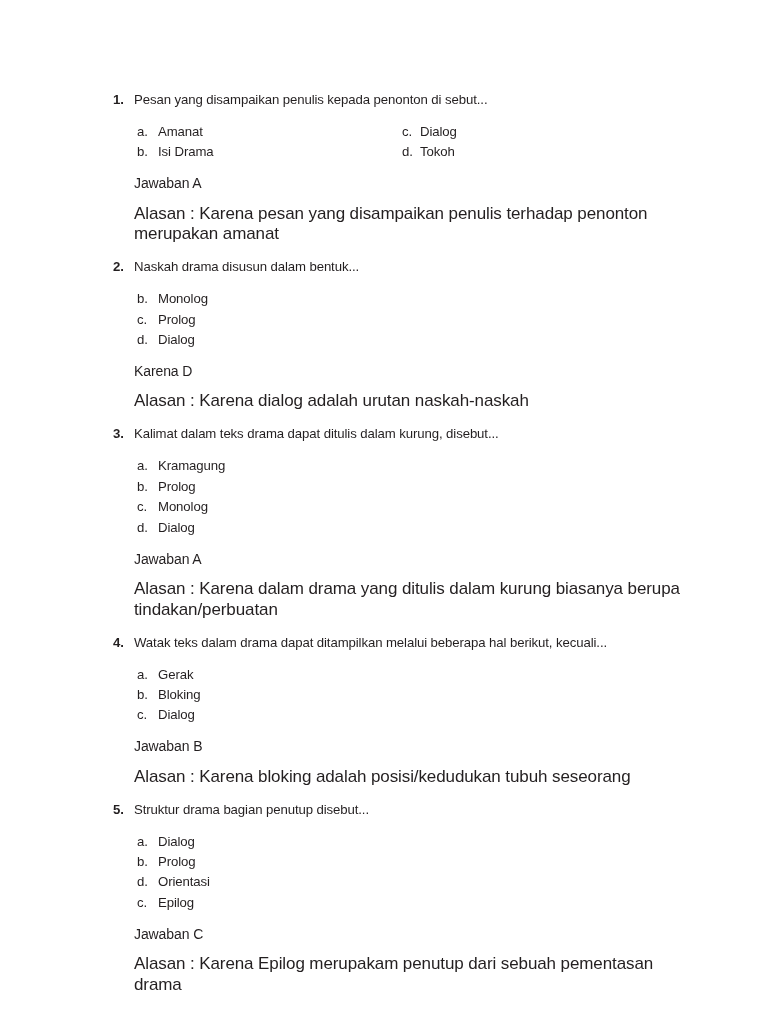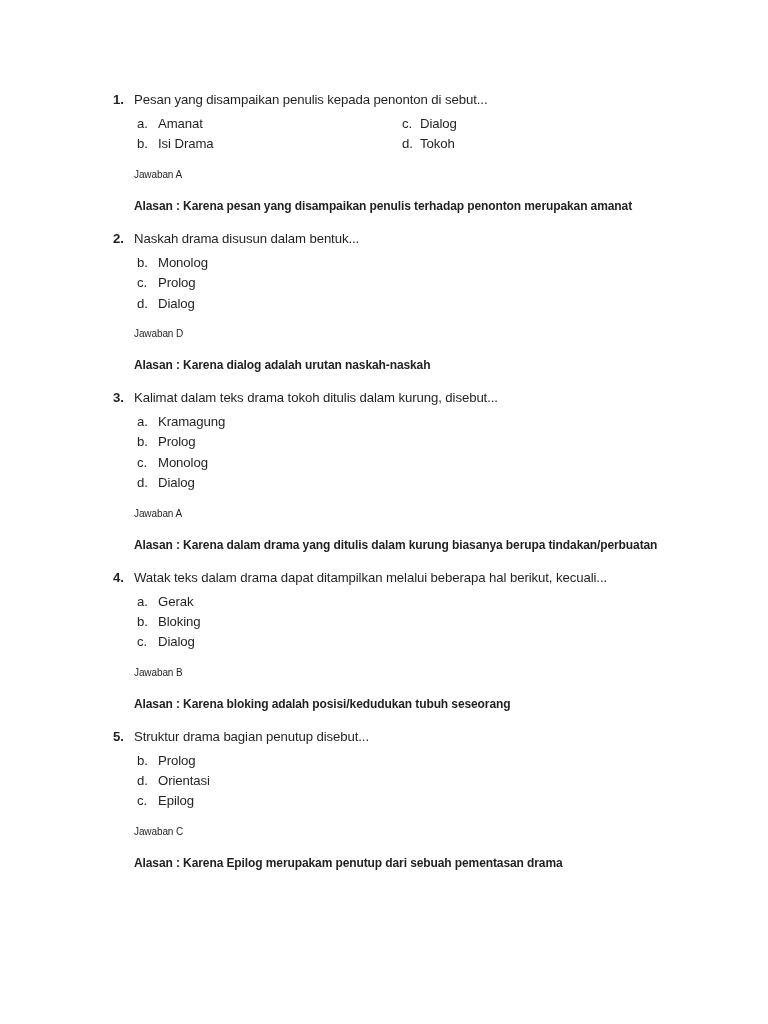--- a/index.html
+++ b/index.html
@@ -58,21 +58,21 @@
     font-weight: bold;
     line-height: 20px;
   }
 
   .q-text {
     display: block;
   }
 
   
   .options {
-    margin-top: 4px;
+    margin-top: 12px;
     padding-left: 24px;
   }
 
   .options.two-col {
     position: relative;
   }
 
   .opt-row {
     position: relative;
     height: 20.4px;
@@ -106,33 +106,32 @@
 
   
   .options.two-col .opt.col-a { left: 0px; }
   .options.two-col .opt.col-b { left: 265px; }
   .options.two-col .opt.col-b .opt-letter { width: 18px; }
 
   
   .answer {
     margin-top: 10.5px;
     padding-left: 21px;
-    font-size: 10px;
+    font-size: 14px;
     line-height: 20px;
     letter-spacing: -0.1px;
   }
 
   .reason {
     margin-top: 10.5px;
     padding-left: 21px;
-    font-size: 12px;
+    font-size: 17px;
     line-height: 20.5px;
     letter-spacing: -0.1px;
     max-width: 560px;
-    font-weight: bold;
   }
 </style>
 </head>
 <body>
 
 <div class="page">
   <div class="content">
 
     <div class="question">
       <div class="q-head">
@@ -170,28 +169,28 @@
         <span class="opt">
           <span class="opt-letter">b.</span><span class="opt-label">Monolog</span>
         </span>
         <span class="opt">
           <span class="opt-letter">c.</span><span class="opt-label">Prolog</span>
         </span>
         <span class="opt">
           <span class="opt-letter">d.</span><span class="opt-label">Dialog</span>
         </span>
       </div>
-      <div class="answer">Jawaban D</div>
+      <div class="answer">Karena D</div>
       <div class="reason">Alasan : Karena dialog adalah urutan naskah-naskah</div>
     </div>
 
     <div class="question">
       <div class="q-head">
         <span class="q-num">3.</span>
-        <span class="q-text">Kalimat dalam teks drama tokoh ditulis dalam kurung, disebut...</span>
+        <span class="q-text">Kalimat dalam teks drama dapat ditulis dalam kurung, disebut...</span>
       </div>
       <div class="options one-col">
         <span class="opt">
           <span class="opt-letter">a.</span><span class="opt-label">Kramagung</span>
         </span>
         <span class="opt">
           <span class="opt-letter">b.</span><span class="opt-label">Prolog</span>
         </span>
         <span class="opt">
           <span class="opt-letter">c.</span><span class="opt-label">Monolog</span>
@@ -224,20 +223,23 @@
       <div class="reason">Alasan : Karena bloking adalah posisi/kedudukan tubuh seseorang</div>
     </div>
 
     <div class="question">
       <div class="q-head">
         <span class="q-num">5.</span>
         <span class="q-text">Struktur drama bagian penutup disebut...</span>
       </div>
       <div class="options one-col">
         <span class="opt">
+          <span class="opt-letter">a.</span><span class="opt-label">Dialog</span>
+        </span>
+        <span class="opt">
           <span class="opt-letter">b.</span><span class="opt-label">Prolog</span>
         </span>
         <span class="opt">
           <span class="opt-letter">d.</span><span class="opt-label">Orientasi</span>
         </span>
         <span class="opt">
           <span class="opt-letter">c.</span><span class="opt-label">Epilog</span>
         </span>
       </div>
       <div class="answer">Jawaban C</div>

